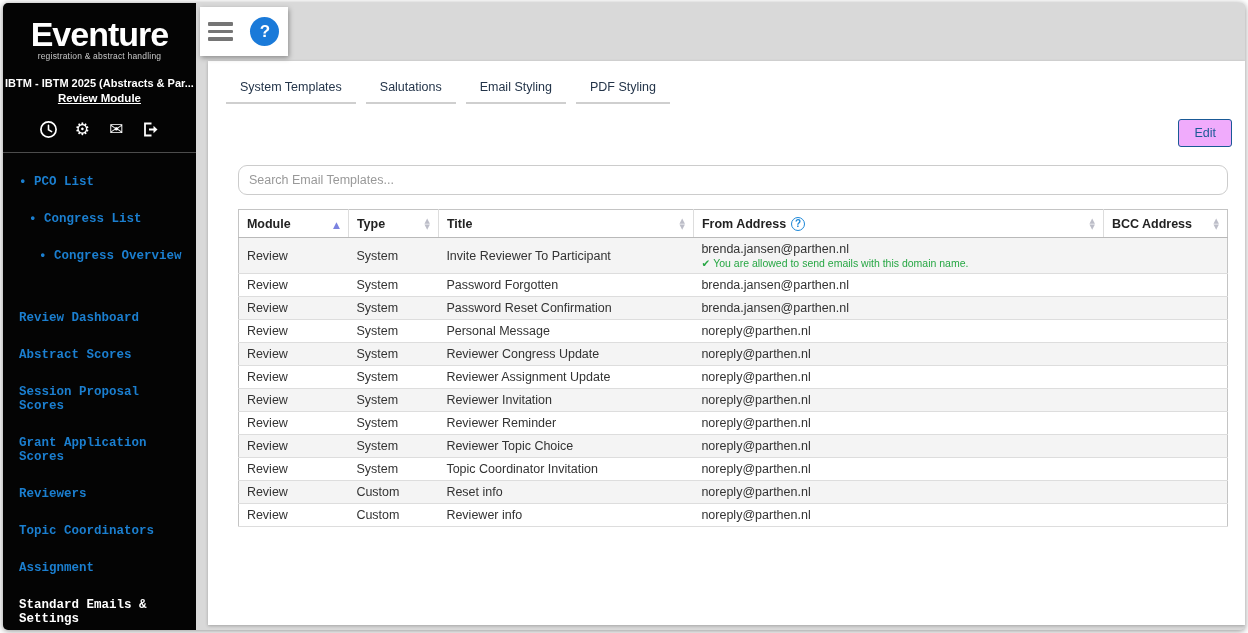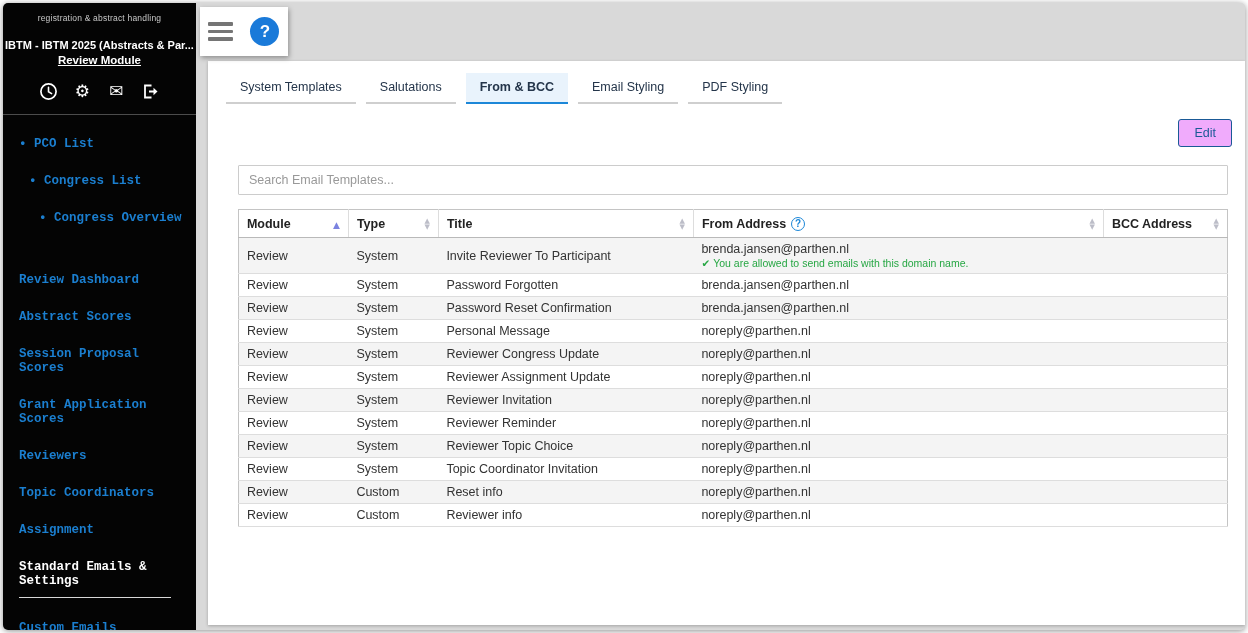--- a/index.html
+++ b/index.html
@@ -51,21 +51,21 @@
   .tabs { display:flex; margin:12px 18px 0; }
   .tab { padding:7px 14px 8px; margin-right:10px; font-size:12.5px; color:#24354a;
     border-bottom:2px solid #cfcfcf; cursor:pointer; white-space:nowrap; }
   .tab.active { background:#e9f3fc; border-bottom-color:#1c87d8; font-weight:600; }
 
   .edit-btn { position:absolute; top:58px; right:13px; background:#f0abfc; border:1px solid #1a5a96;
     color:#1a5a96; font-size:12.5px; padding:6px 15px; border-radius:3px; cursor:pointer;
     font-family:"Liberation Sans", sans-serif; }
 
   .search { display:block; margin:61px 20px 0 30px; width:calc(100% - 47px); height:30px;
-    border:1px solid #ccc; border-radius:1px; padding:0 10px; font-size:12.5px; color:#333;
+    border:1px solid #ccc; border-radius:9px; padding:0 10px; font-size:12.5px; color:#333;
     font-family:"Liberation Sans", sans-serif; outline:none; }
   .search::placeholder { color:#999; }
 
   
   .tpl-table { margin:14px 17px 16px 30px; width:calc(100% - 47px); border-collapse:collapse;
     table-layout:fixed; border:1px solid #c4c4c4; font-size:12.5px; color:#333; }
   .tpl-table th:nth-of-type(1){ width:110px; }
   .tpl-table th:nth-of-type(2){ width:90px; }
   .tpl-table th:nth-of-type(3){ width:255px; }
   .tpl-table th:nth-of-type(4){ width:410px; }
@@ -89,20 +89,21 @@
   .check-icon { font-family:"DejaVu Sans", sans-serif; }
   .check-icon::before { content:"\2714"; margin-right:3px; }
 </style>
 </head>
 <body>
 
 <div class="frame">
 
   <aside class="sidebar">
     <div class="logo">
+      <div class="logo-title">Eventure</div>
       <div class="logo-sub">registration &amp; abstract handling</div>
     </div>
     <div class="congress">IBTM - IBTM 2025 (Abstracts &amp; Par...</div>
     <a class="module-link">Review Module</a>
 
     <div class="side-icons">
       <span class="sicon">
         <svg width="19" height="19" viewBox="0 0 19 19">
           <circle cx="9.5" cy="9.5" r="7.6" fill="none" stroke="#fff" stroke-width="1.7"></circle>
           <path d="M9.5 5.4 V9.8 L12.6 11.6" fill="none" stroke="#fff" stroke-width="1.6" stroke-linecap="round"></path>
@@ -199,23 +200,20 @@
       <div class="tabs">
 
           <div class="tab">
             <span>System Templates</span>
           </div>
 
           <div class="tab">
             <span>Salutations</span>
           </div>
 
-          <div class="tab active">
-            <span>From &amp; BCC</span>
-          </div>
 
           <div class="tab">
             <span>Email Styling</span>
           </div>
 
           <div class="tab">
             <span>PDF Styling</span>
           </div>
 
         </div>

